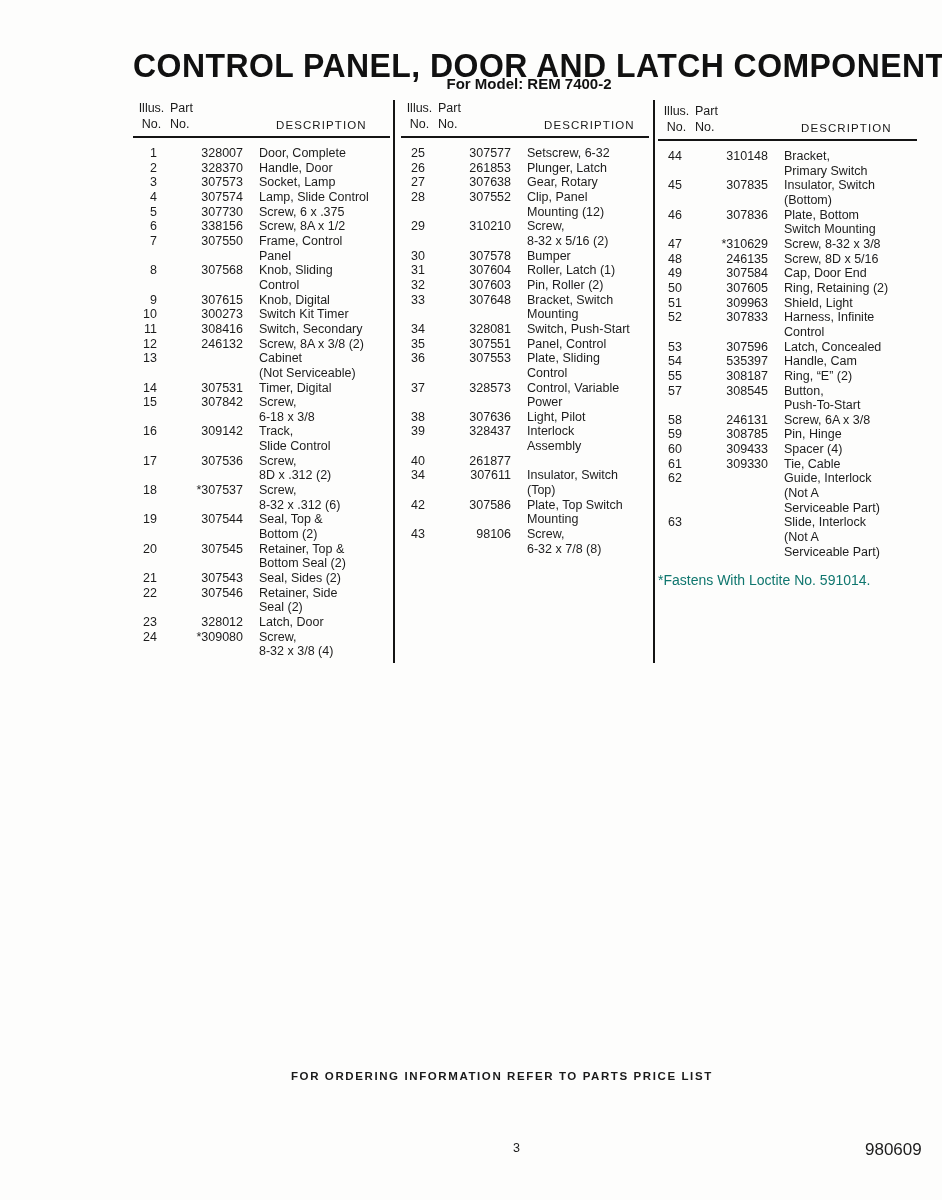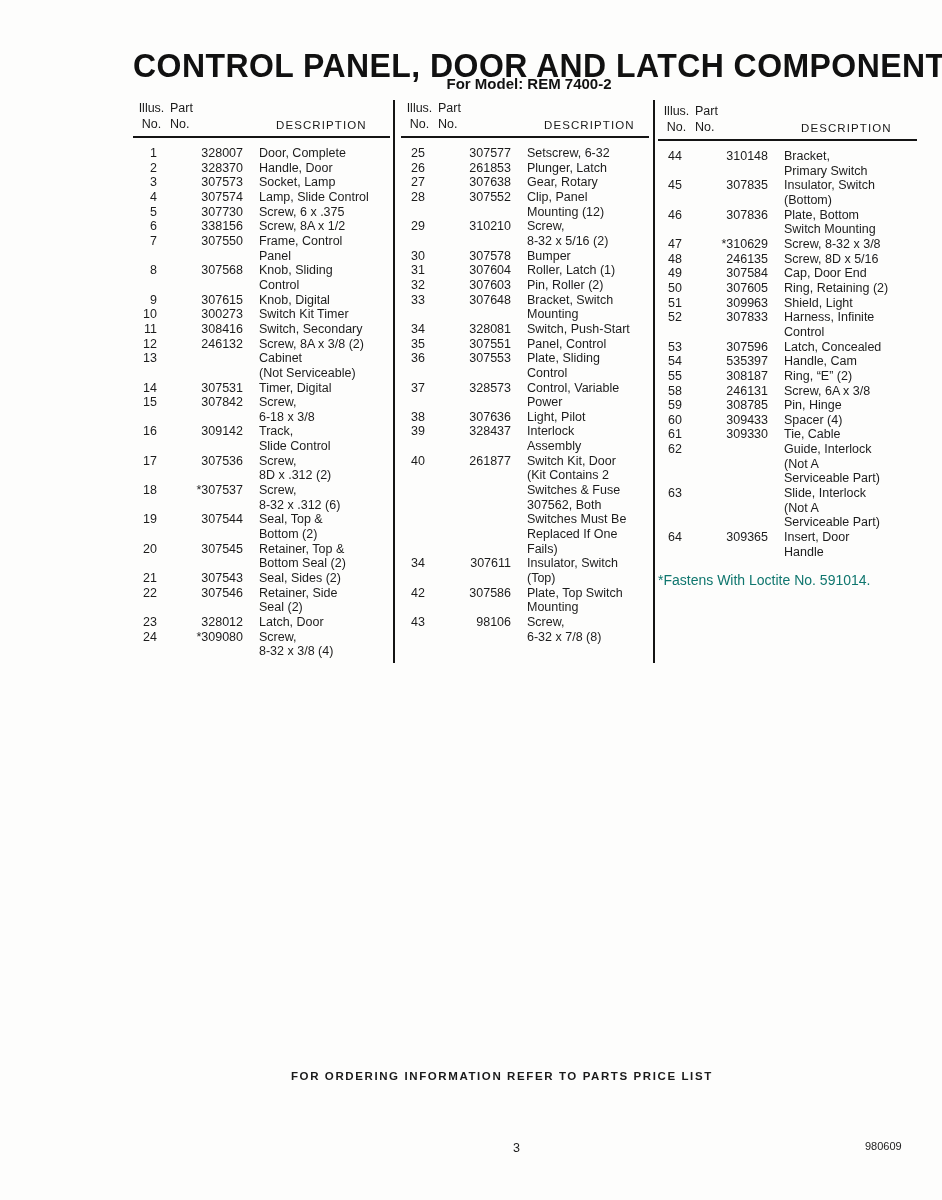--- a/index.html
+++ b/index.html
@@ -42,21 +42,21 @@
 
   .vdiv{position:absolute;top:100px;width:2px;height:563px;background:#141414;}
   .vdiv1{left:366px;}
   .vdiv2{left:626px;}
 
   .ordering-note{
     position:absolute;left:264px;top:1070px;white-space:nowrap;
     font-size:11.5px;font-weight:bold;letter-spacing:1.6px;color:#1a1a1a;
   }
   .page-number{position:absolute;left:486px;top:1141px;font-size:12.5px;color:#1c1c1c;}
-  .doc-number{position:absolute;left:838px;top:1140px;font-size:11px;color:#1c1c1c;}
+  .doc-number{position:absolute;left:838px;top:1140px;font-size:17px;color:#1c1c1c;}
 </style>
 </head>
 <body>
 
 <div class="page">
 
   <h1 class="title">CONTROL PANEL, DOOR AND LATCH COMPONENTS</h1>
   <div class="subtitle">For Model: REM 7400-2</div>
 
   <div class="col col0">
@@ -372,29 +372,20 @@
           <span class="illus">39</span>
           <span class="part">328437</span>
           <span class="desc">
             <div>Interlock</div>
             <div>Assembly</div>
           </span>
         </div>
         <div class="prow">
           <span class="illus">40</span>
           <span class="part">261877</span>
-          <span class="desc">
-            <div>Switch Kit, Door</div>
-            <div>(Kit Contains 2</div>
-            <div>Switches &amp; Fuse</div>
-            <div>307562, Both</div>
-            <div>Switches Must Be</div>
-            <div>Replaced If One</div>
-            <div>Fails)</div>
-          </span>
         </div>
         <div class="prow">
           <span class="illus">34</span>
           <span class="part">307611</span>
           <span class="desc">
             <div>Insulator, Switch</div>
             <div>(Top)</div>
           </span>
         </div>
         <div class="prow">
@@ -510,20 +501,28 @@
           </span>
         </div>
         <div class="prow">
           <span class="illus">55</span>
           <span class="part">308187</span>
           <span class="desc">
             <div>Ring, “E” (2)</div>
           </span>
         </div>
         <div class="prow">
+          <span class="illus">57</span>
+          <span class="part">308545</span>
+          <span class="desc">
+            <div>Button,</div>
+            <div>Push-To-Start</div>
+          </span>
+        </div>
+        <div class="prow">
           <span class="illus">58</span>
           <span class="part">246131</span>
           <span class="desc">
             <div>Screw, 6A x 3/8</div>
           </span>
         </div>
         <div class="prow">
           <span class="illus">59</span>
           <span class="part">308785</span>
           <span class="desc">
@@ -553,28 +552,20 @@
             <div>Serviceable Part)</div>
           </span>
         </div>
         <div class="prow">
           <span class="illus">63</span>
           <span class="part"></span>
           <span class="desc">
             <div>Slide, Interlock</div>
             <div>(Not A</div>
             <div>Serviceable Part)</div>
-          </span>
-        </div>
-        <div class="prow">
-          <span class="illus">64</span>
-          <span class="part">309365</span>
-          <span class="desc">
-            <div>Insert, Door</div>
-            <div>Handle</div>
           </span>
         </div>
       </div>
     <div class="col-footnote">*Fastens With Loctite No. 591014.</div>
   </div>
 
   <div class="vdiv vdiv1"></div>
   <div class="vdiv vdiv2"></div>
 
   <div class="ordering-note">FOR ORDERING INFORMATION REFER TO PARTS PRICE LIST</div>

